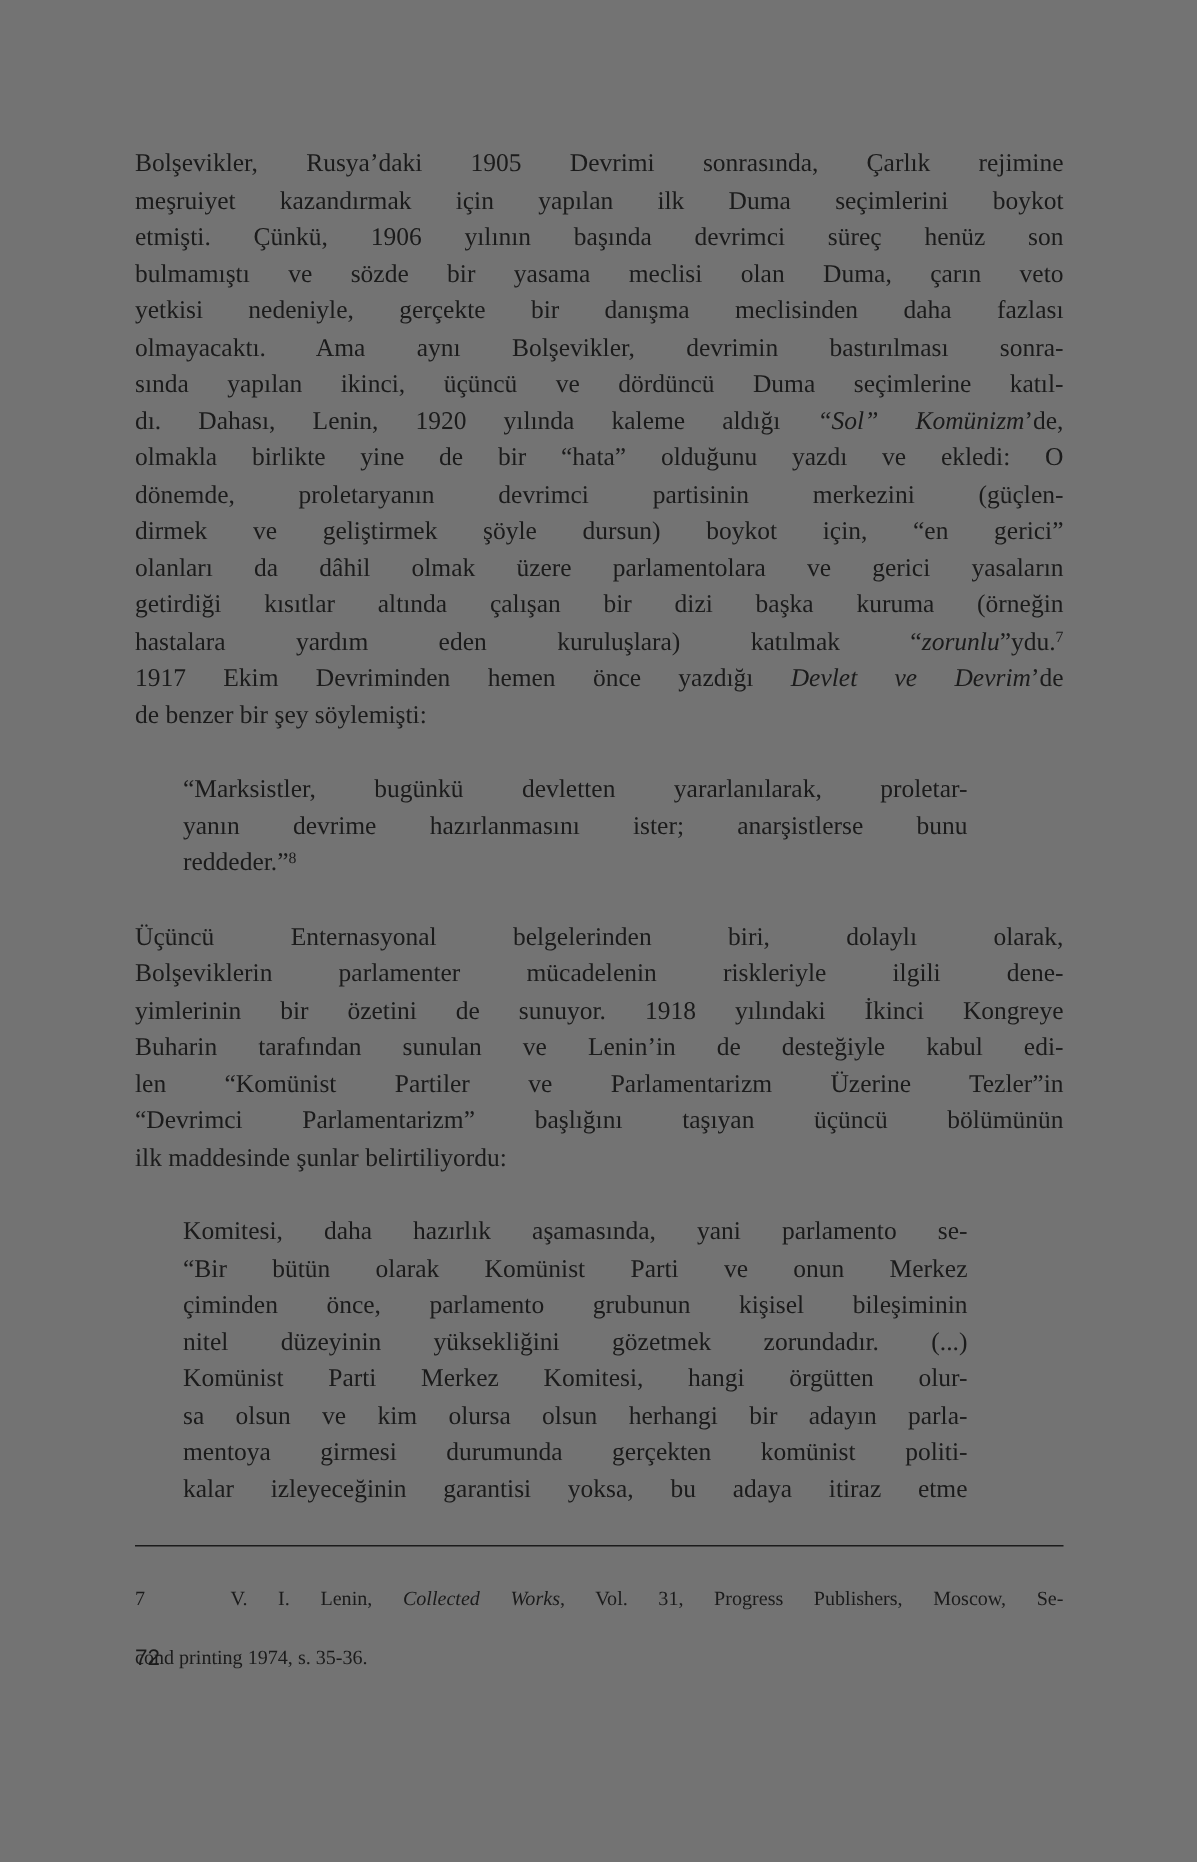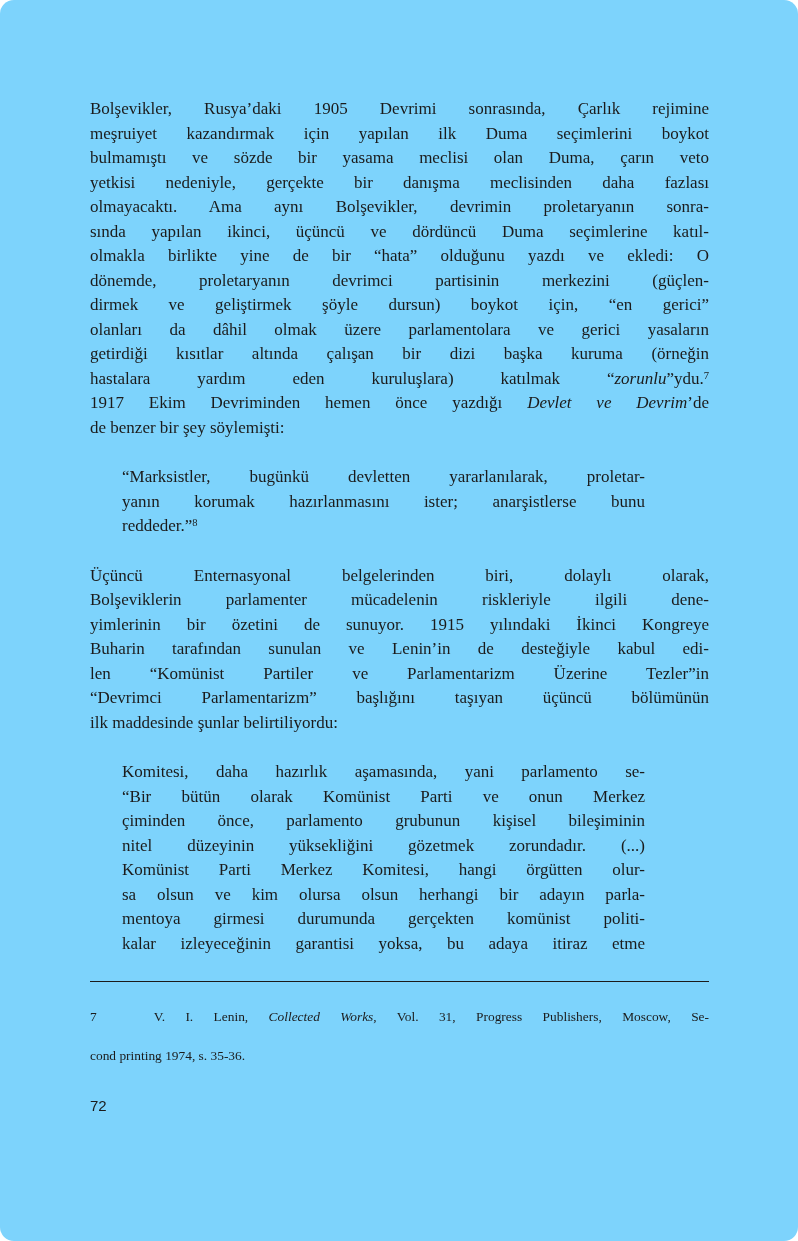--- a/index.html
+++ b/index.html
@@ -1,26 +1,25 @@
 <!DOCTYPE html>
 <html><head>
 <meta charset="utf-8">
 <style>
   html, body { margin: 0; padding: 0; background: #ffffff; }
   .page {
     position: relative;
     width: 798px;
     height: 1241px;
-    background: #7dd3fc;
+    background: #737373;
     box-sizing: border-box;
     padding: 97px 89px 0 90px;
     font-family: "Liberation Serif", serif;
     color: #1b1b1b;
     overflow: hidden;
-    border-radius: 14px;
   }
   .text-body { width: 619px; }
   .para { margin: 0; }
   .quote { margin: 25px 64px 25px 32px; }
   .line {
     font-size: 17px;
     line-height: 24.5px;
     text-align: justify;
     text-align-last: justify;
     white-space: normal;
@@ -59,42 +58,44 @@
   }
 </style>
 </head>
 <body>
 
 <div class="page">
   <div class="text-body">
       <div class="para">
         <div class="line">Bolşevikler, Rusya’daki 1905 Devrimi sonrasında, Çarlık rejimine</div>
         <div class="line">meşruiyet kazandırmak için yapılan ilk Duma seçimlerini boykot</div>
+        <div class="line">etmişti. Çünkü, 1906 yılının başında devrimci süreç henüz son</div>
         <div class="line">bulmamıştı ve sözde bir yasama meclisi olan Duma, çarın veto</div>
         <div class="line">yetkisi nedeniyle, gerçekte bir danışma meclisinden daha fazlası</div>
-        <div class="line">olmayacaktı. Ama aynı Bolşevikler, devrimin proletaryanın sonra-</div>
+        <div class="line">olmayacaktı. Ama aynı Bolşevikler, devrimin bastırılması sonra-</div>
         <div class="line">sında yapılan ikinci, üçüncü ve dördüncü Duma seçimlerine katıl-</div>
+        <div class="line">dı. Dahası, Lenin, 1920 yılında kaleme aldığı <i>“Sol” Komünizm</i>’de,</div>
         <div class="line">olmakla birlikte yine de bir “hata” olduğunu yazdı ve ekledi: O</div>
         <div class="line">dönemde, proletaryanın devrimci partisinin merkezini (güçlen-</div>
         <div class="line">dirmek ve geliştirmek şöyle dursun) boykot için, “en gerici”</div>
         <div class="line">olanları da dâhil olmak üzere parlamentolara ve gerici yasaların</div>
         <div class="line">getirdiği kısıtlar altında çalışan bir dizi başka kuruma (örneğin</div>
         <div class="line">hastalara yardım eden kuruluşlara) katılmak “<i>zorunlu</i>”ydu.<sup>7</sup></div>
         <div class="line">1917 Ekim Devriminden hemen önce yazdığı <i>Devlet ve Devrim</i>’de</div>
         <div class="line last">de benzer bir şey söylemişti:</div>
       </div>
       <div class="quote">
         <div class="line">“Marksistler, bugünkü devletten yararlanılarak, proletar-</div>
-        <div class="line">yanın korumak hazırlanmasını ister; anarşistlerse bunu</div>
+        <div class="line">yanın devrime hazırlanmasını ister; anarşistlerse bunu</div>
         <div class="line last">reddeder.”<sup>8</sup></div>
       </div>
       <div class="para">
         <div class="line">Üçüncü Enternasyonal belgelerinden biri, dolaylı olarak,</div>
         <div class="line">Bolşeviklerin parlamenter mücadelenin riskleriyle ilgili dene-</div>
-        <div class="line">yimlerinin bir özetini de sunuyor. 1915 yılındaki İkinci Kongreye</div>
+        <div class="line">yimlerinin bir özetini de sunuyor. 1918 yılındaki İkinci Kongreye</div>
         <div class="line">Buharin tarafından sunulan ve Lenin’in de desteğiyle kabul edi-</div>
         <div class="line">len “Komünist Partiler ve Parlamentarizm Üzerine Tezler”in</div>
         <div class="line">“Devrimci Parlamentarizm” başlığını taşıyan üçüncü bölümünün</div>
         <div class="line last">ilk maddesinde şunlar belirtiliyordu:</div>
       </div>
       <div class="quote">
         <div class="line">Komitesi, daha hazırlık aşamasında, yani parlamento se-</div>
         <div class="line">“Bir bütün olarak Komünist Parti ve onun Merkez</div>
         <div class="line">çiminden önce, parlamento grubunun kişisel bileşiminin</div>
         <div class="line">nitel düzeyinin yüksekliğini gözetmek zorundadır. (...)</div>

